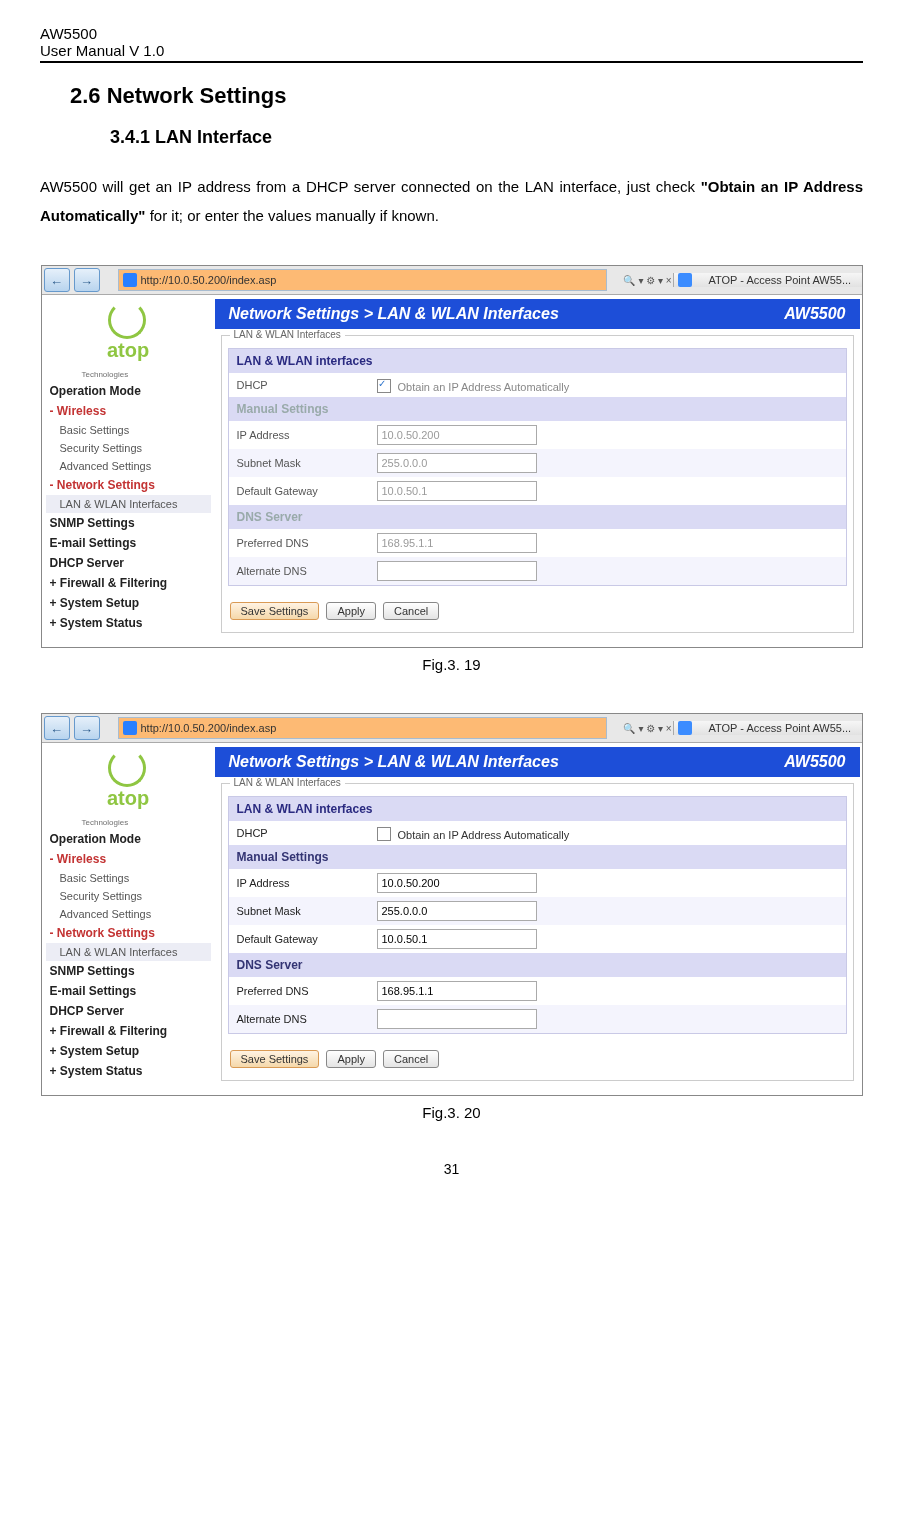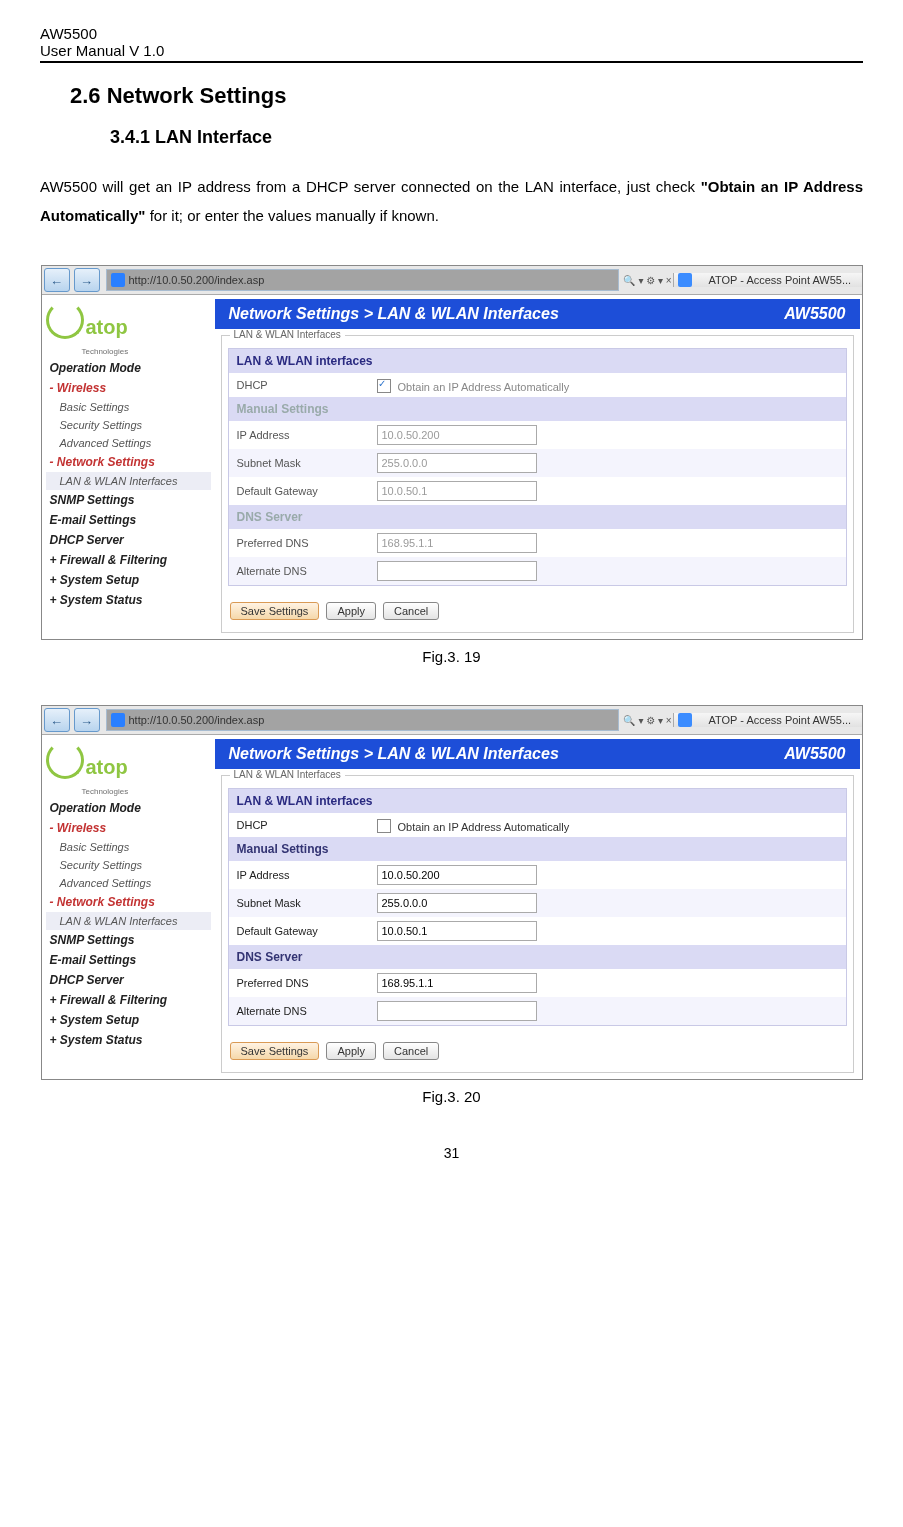--- a/index.html
+++ b/index.html
@@ -20,34 +20,34 @@
   .sec-num   { font-size: 22px; font-weight: bold; margin: 0 0 18px 30px; }
   .subsec-num{ font-size: 18px; font-weight: bold; margin: 10px 0 25px 70px; }
   .body-para { font-size: 15px; line-height: 1.9; margin: 0 0 35px 0; text-align: justify;}
   .fig-cap   { text-align: center; font-size: 15px; margin: 8px 0 40px; }
   .page-num  { text-align: center; font-size: 14px; margin-top: 40px; }
 
   
   .shot      { border: 1px solid #888; width: 820px; margin: 0 auto; font-size: 11px; color:#333; }
   .addrbar   { background:#e8e8e8; display:flex; align-items:center; height:28px; border-bottom:1px solid #aaa; }
   .nav-btn   { width:24px; height:22px; border:1px solid #6699cc; border-radius:3px; background:linear-gradient(#e6f0fa,#b8d4ee); margin:0 2px; display:flex;align-items:center;justify-content:center; font-size:13px; color:#2a5a8a;}
-  .urlbox    { flex:1; background:#a3a3a3; border:1px solid #a8bcd0; height:20px; margin:0 4px; display:flex; align-items:center; padding-left:4px; }
+  .urlbox    { flex:1; background:#fdba74; border:1px solid #a8bcd0; height:20px; margin:0 16px; display:flex; align-items:center; padding-left:4px; }
   .ie-icon   { width:14px;height:14px;background:#2a7fff;border-radius:2px;margin-right:4px;display:inline-block;}
   .search-ic { width:50px; text-align:center; font-size:10px; color:#555;}
   .tabbox    { width:180px; background:linear-gradient(#f6f6f6,#e2e2e2); border-left:1px solid #aaa; display:flex; align-items:center; padding:0 4px;gap:13px; }
   .page-ic   { width:14px;height:14px;background:#3b8cff;border-radius:2px;margin-right:4px;display:inline-block;}
 
   .shot-body { display:flex; }
   .sidebar   { width:165px; padding:6px 4px 14px 4px; }
-  .logo      { display:flex; align-items:flex-end; margin-bottom:10px; }
+  .logo      { display:flex; align-items:center; margin-bottom:10px;flex-direction:column; }
   .logo-swirl{ width:32px;height:32px;border:3px solid #8fc642;border-top-color:#fff;border-radius:50%; margin-right:2px;}
   .logo-txt  { font-size:20px;color:#8fc642;font-weight:bold;}
   .logo-sub  { font-size:8px;color:#707070; position:relative; top:-2px; left:36px; }
   .nav ul    { list-style:none; padding:0; margin:0;}
-  .nav li    { padding:3px 0 3px 4px; font-size:11px; color:#222;font-style:italic; }
+  .nav li    { padding:3px 0 3px 4px; font-size:11px; color:#222; }
   .nav .top  { font-weight:bold; font-size:12px;}
   .nav .red  { color:#c33333; font-weight:bold;}
   .nav .child{ padding-left:14px; color:#555; font-weight:normal;}
   .nav .sel  { background:#ecedf5;}
 
   .main      { flex:1; padding:4px 2px 0 0; }
   .green-hd  { background:#1d4ed8; color:#fff; font-weight:bold; font-size:16px; padding:6px 14px; font-style:italic; display:flex; justify-content:space-between; }
   .green-hd .model { font-style:italic; }
   .fieldset  { border:1px solid #ccc; margin:6px 6px; }
   .fs-title  { font-size:10px;color:#666; position:relative; top:-8px; left:8px; background:#fff; padding:0 4px; display:inline-block;}

